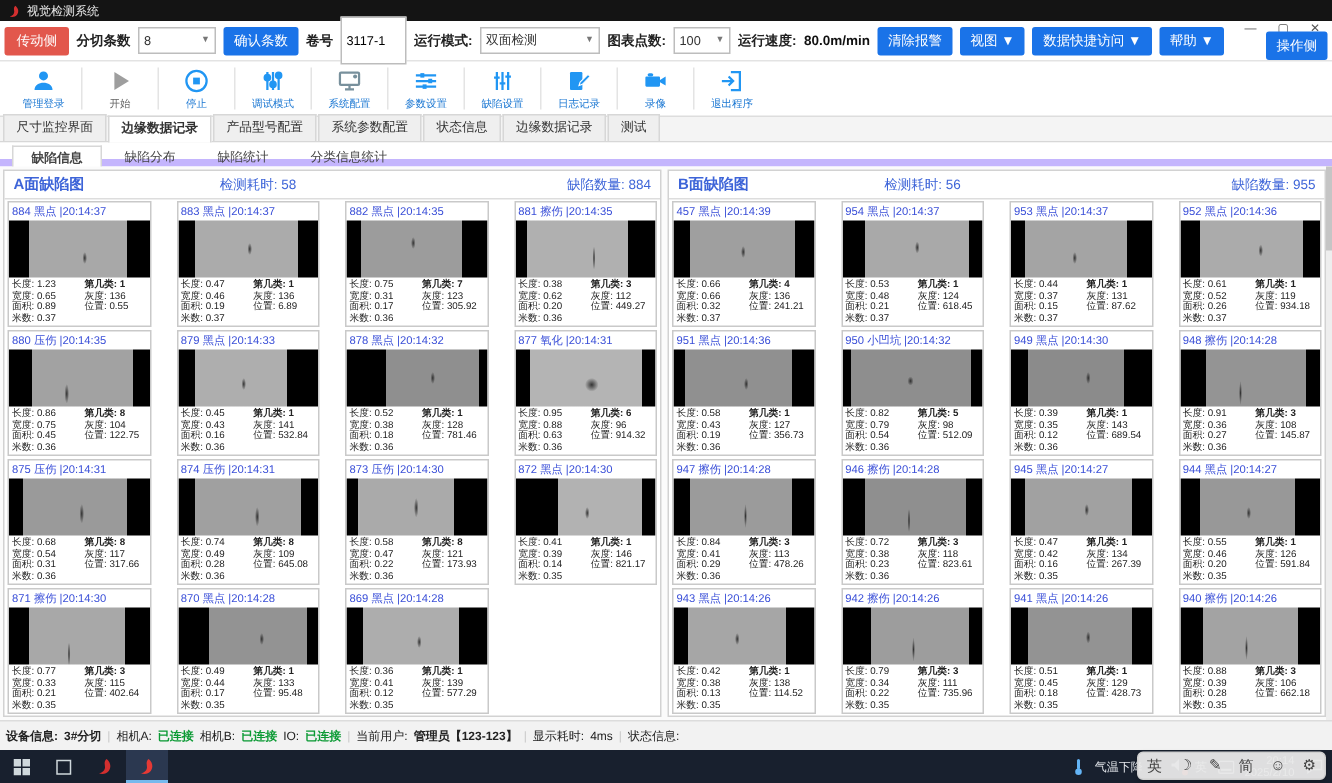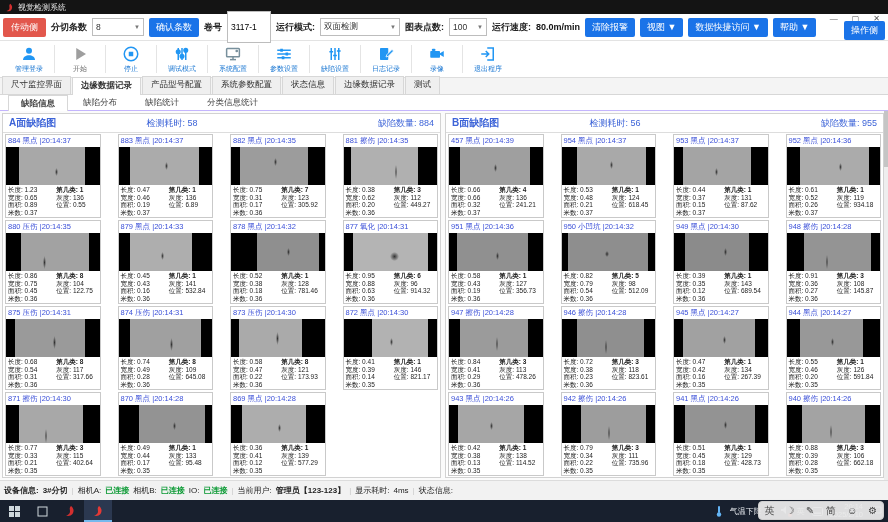--- a/index.html
+++ b/index.html
@@ -35,22 +35,22 @@
   .tool .ticon svg { width:18px; height:18px; display:block; }
   .tool .tlabel { font-size:7px; color:#1976d2; margin-top:1px; white-space:nowrap; }
   .tool.dis .tlabel { color:#666; }
   .tdiv { width:1px; height:28px; background:#e4e4e4; margin:0 2px; }
   
   .tabs1 { height:17px; background:#f4f4f4; display:flex; align-items:flex-end; padding:1px 2px 0;
     border-bottom:1px solid #d7d7d7; }
   .tabs1 .tab { font-size:8.5px; padding:2px 8px 3px; border:1px solid #d7d7d7; border-bottom:none;
     background:#efefef; color:#333; margin-right:1px; white-space:nowrap; }
   .tabs1 .tab.active { background:#fff; font-weight:bold; position:relative; top:1px; }
-  .tabs2 { height:16px; background:#fff; display:flex; align-items:center; padding:1px 8px 0;
-    border-bottom:1px solid #c4b5fd; }
+  .tabs2 { height:16px; background:#fff; display:flex; align-items:flex-start; padding:1px 8px 0;
+    border-bottom:5px solid #c4b5fd; }
   .tabs2 .tab { font-size:8.5px; padding:2px 12px 2px; border:1px solid transparent;
     color:#444; margin-right:2px; white-space:nowrap; }
   .tabs2 .tab.active { border:1px solid #d7d7d7; border-bottom:1px solid #fff; font-weight:bold;
     background:#fff; position:relative; top:1px; }
   
   .content { height:369px; background:#fbfbfb; display:flex; gap:4px; padding:2px 4px 2px 2px;
     position:relative; }
   .panel { flex:1; background:#fff; border:1px solid #d2d2d2; display:flex; flex-direction:column; }
   .panel-head { height:19px; display:flex; align-items:center; padding:0 6px; font-size:9px;
     border-bottom:1px solid #ddd; color:#3d64d8; }

